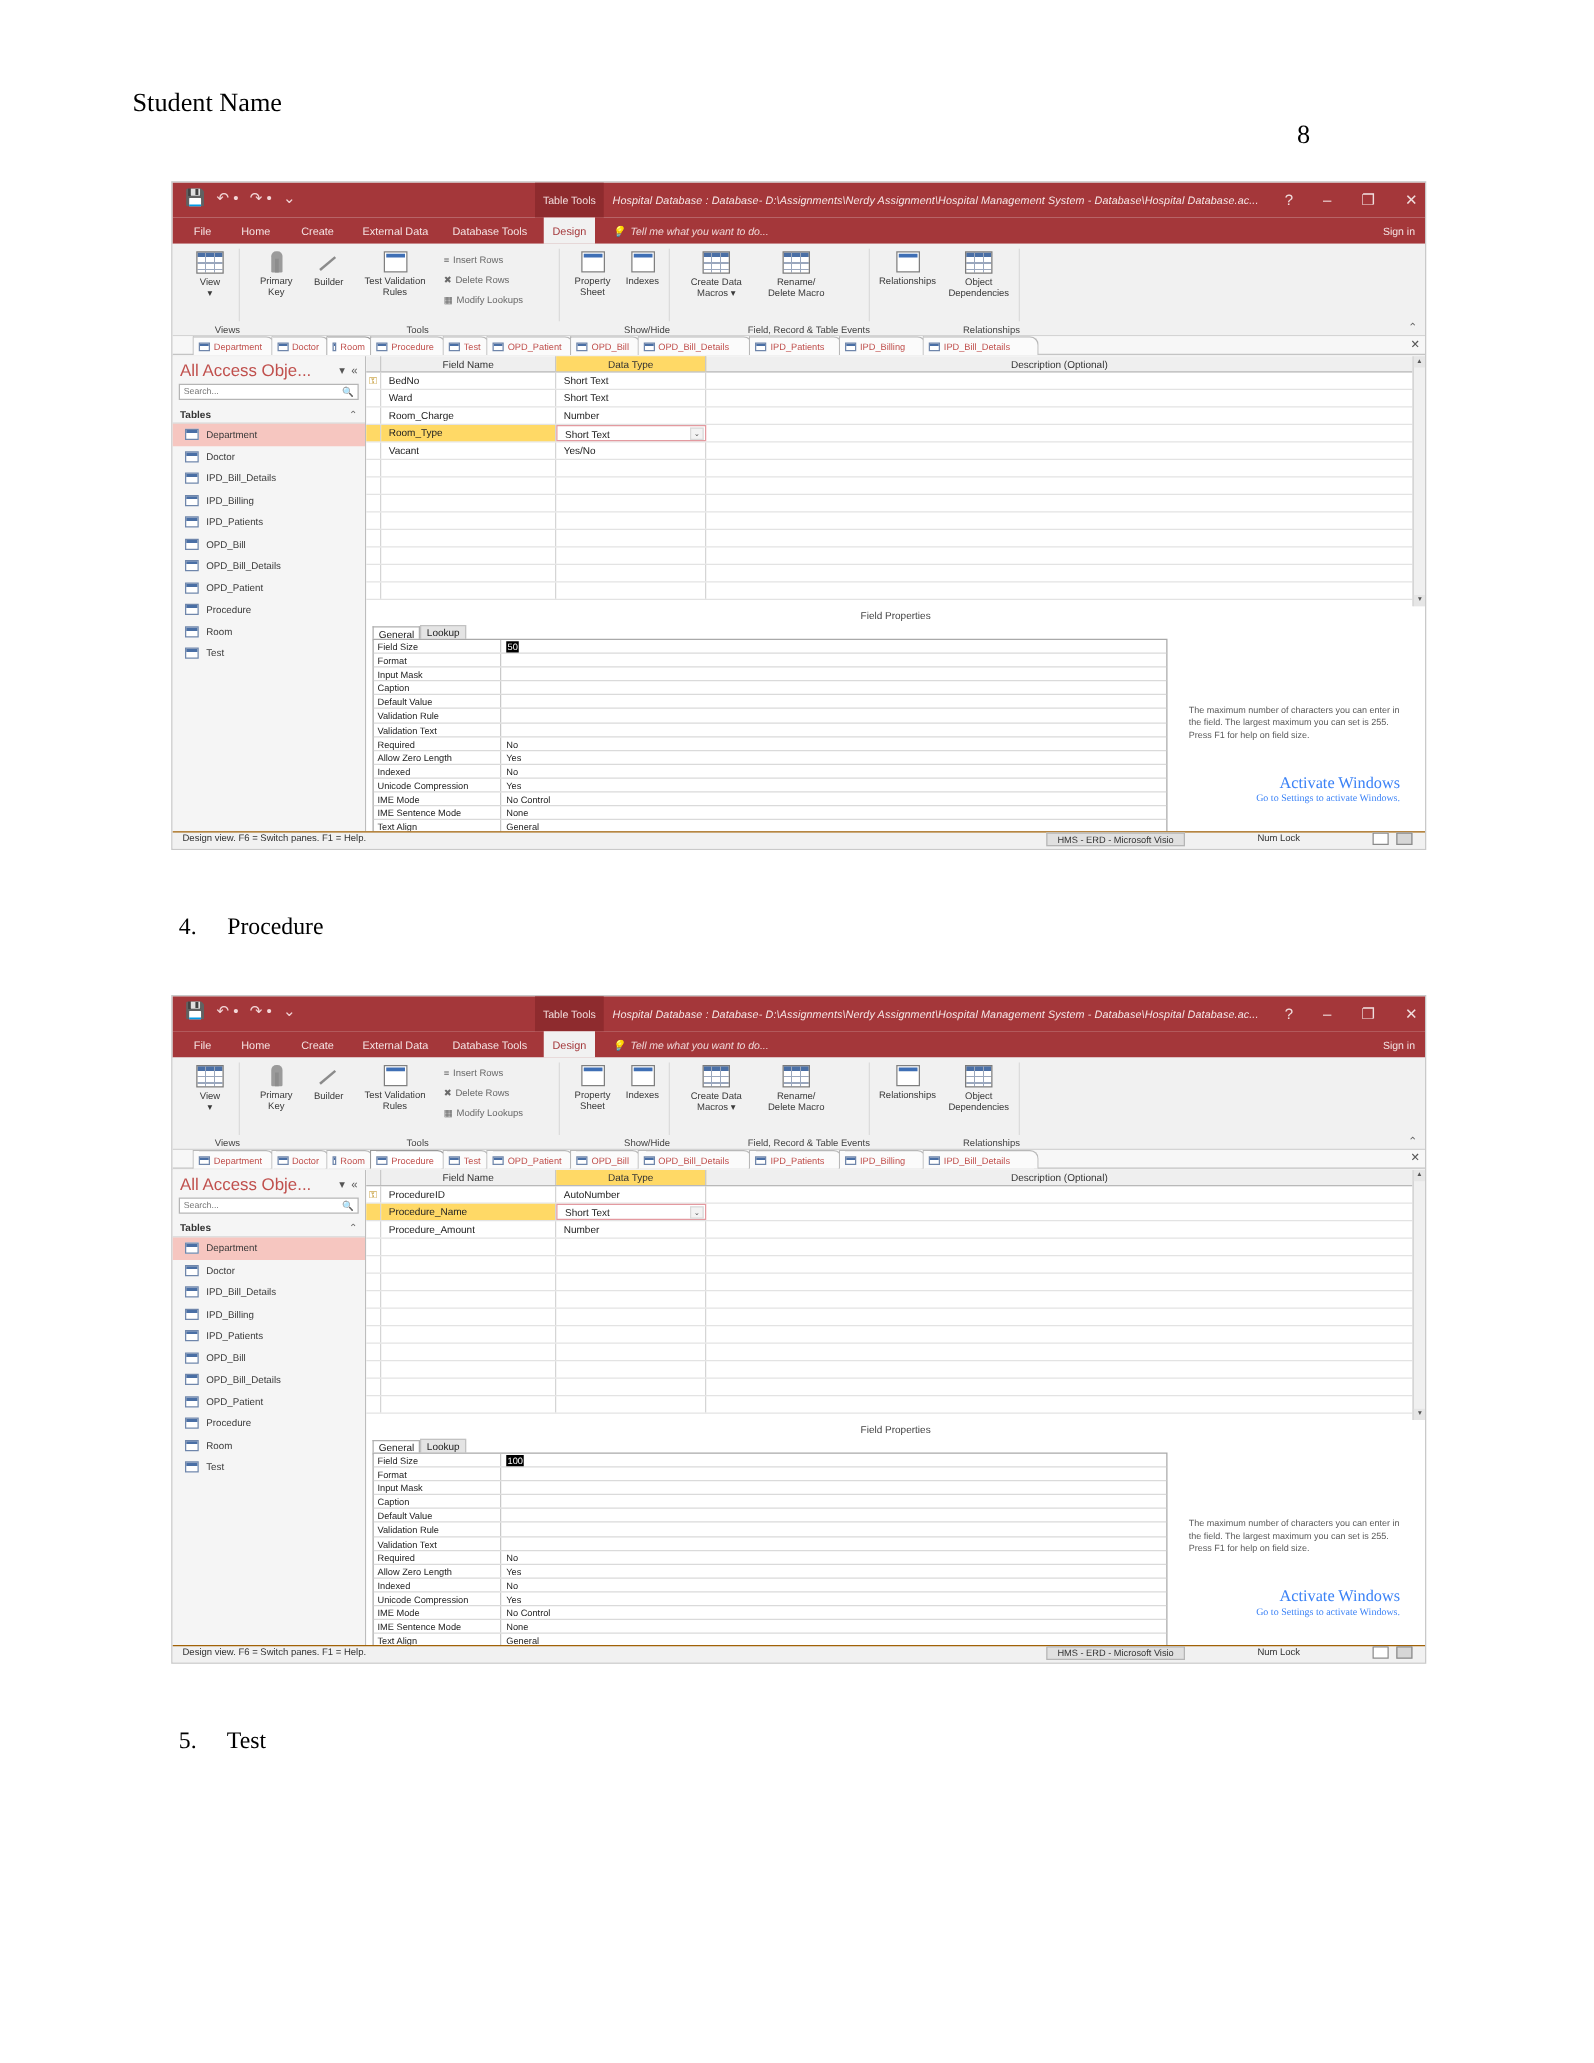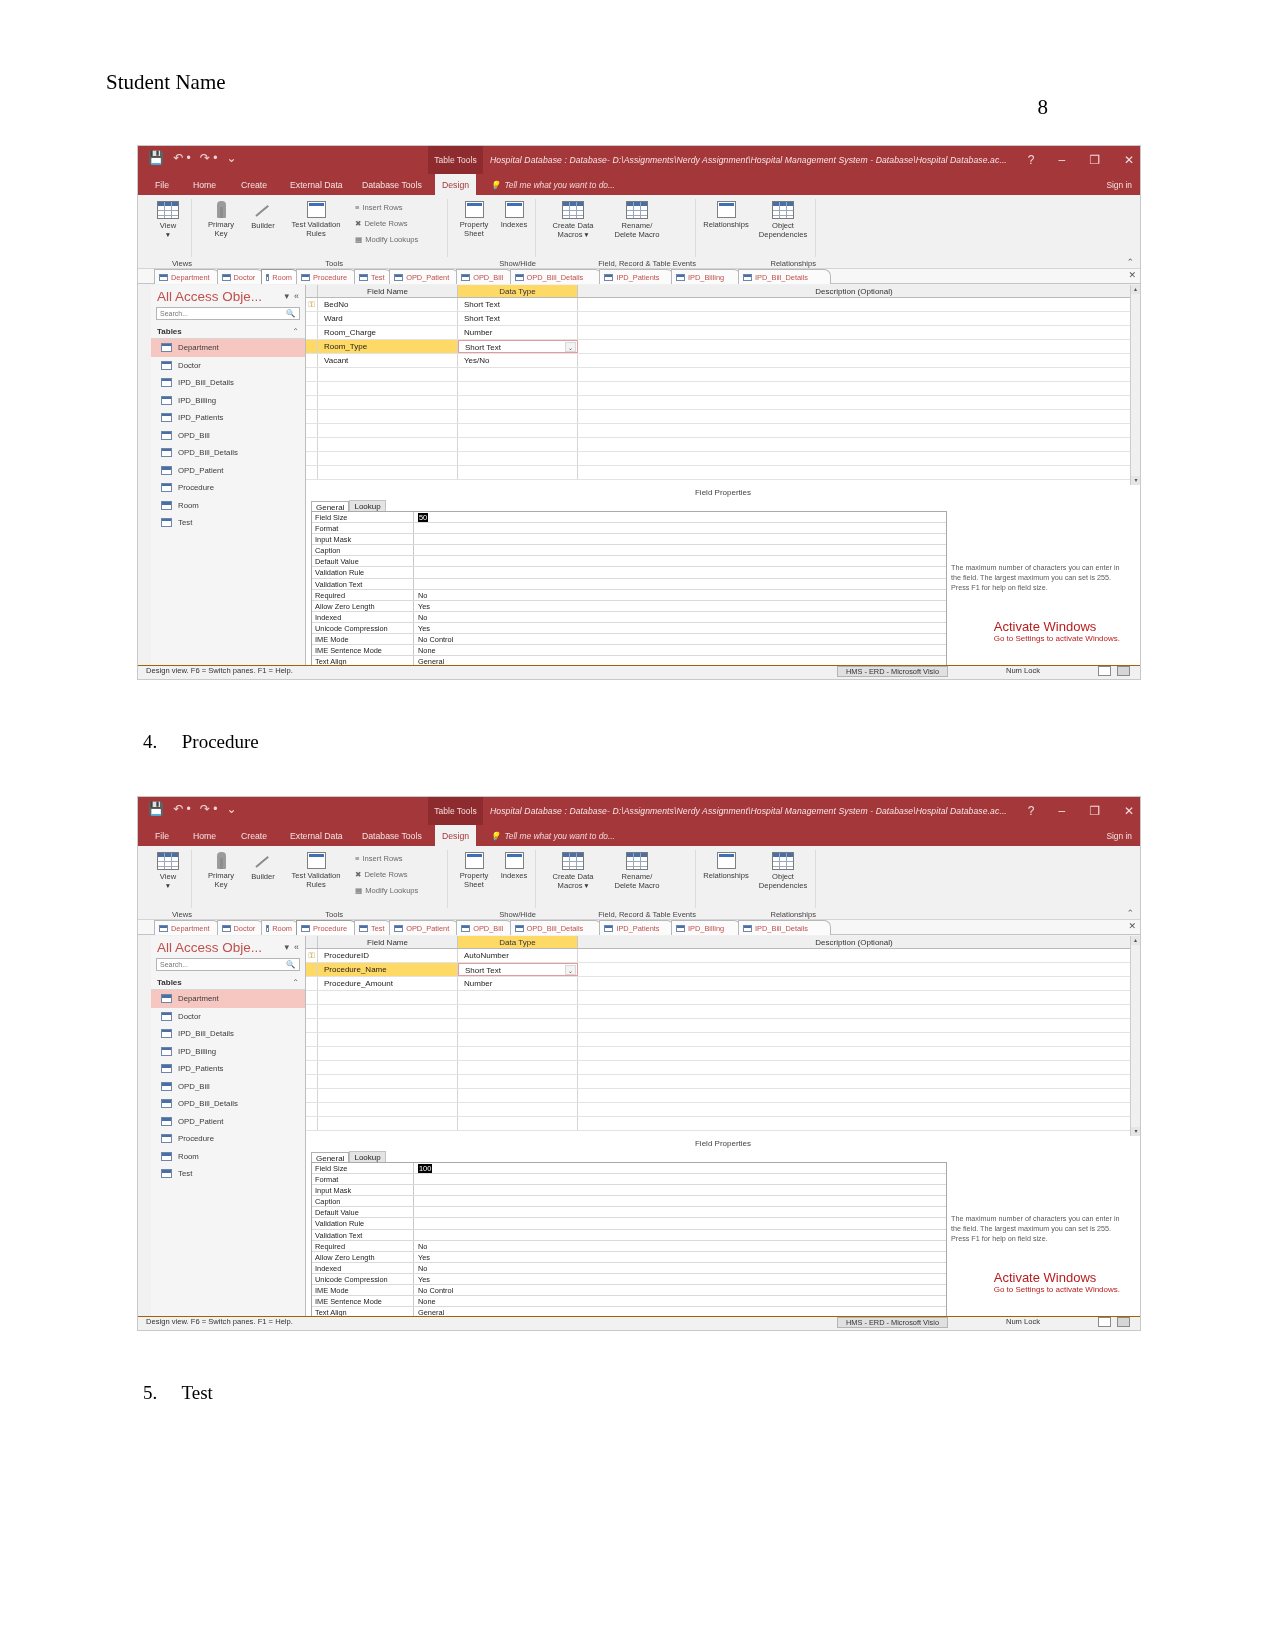--- a/index.html
+++ b/index.html
@@ -91,21 +91,21 @@
     position:absolute; top:0; height:15px; display:flex; align-items:center; gap:3px;
     padding:0 6px 0 4px; font-size:7.4px; color:#c0504d;
     border:1px solid #b8b8b8; border-bottom:none; border-radius:0 7px 0 0; background:#fbfbfb;
   }
   .otab.active { background:#ffffff; border-color:#9a9a9a; }
   .otab .tico { width:9px; height:7px; background:#fff; border:1px solid #6f86ab;
                 background-image:linear-gradient(to bottom,#4a6fa5 0 2px,transparent 2px); }
   .closeX { position:absolute; right:4px; top:1px; font-size:9px; color:#555; }
 
   
-  .acc-body { position:absolute; top:139px; left:0; right:0; bottom:14px;margin-left:13px; }
+  .acc-body { position:absolute; top:139px; left:0; right:0; bottom:14px; }
   .navpane {
     position:absolute; left:0; top:0; width:155px; bottom:0;
     background:#f5f5f5; border-right:1px solid #bdbdbd;
   }
   .np-title { height:22px; display:flex; align-items:center; padding:0 6px;
               color:#c0504d; font-size:13.5px; }
   .np-title .chev { margin-left:auto; display:flex; gap:5px; align-items:center; font-size:9px; color:#555; }
   .np-search { margin:0 5px; height:13px; border:1px solid #b5b5b5; background:#fff;
                display:flex; align-items:center; padding:0 3px; font-size:7px; color:#777; }
   .np-search .mag { margin-left:auto; color:#3a6ea5; font-size:7.5px; }
@@ -160,21 +160,21 @@
              border:1px solid #a9a9a9; }
   .fprow { display:flex; height:11.1px; border-bottom:1px solid #dadada; }
   .fprow .k { width:102px; font-size:7.4px; color:#222; padding-left:3px; line-height:11px;
               border-right:1px solid #c9c9c9; }
   .fprow .v { flex:1; font-size:7.4px; color:#222; padding-left:4px; line-height:11px; }
   .fprow .v .selv { background:#000; color:#fff; padding:0 1px; }
 
   .fp-help { position:absolute; right:14px; top:278px; width:175px;
              font-size:7.2px; color:#5a5a5a; line-height:10px; }
 
-  .watermark { position:absolute; right:20px; bottom:22px; text-align:left; color:#b91c1c; }
+  .watermark { position:absolute; right:20px; bottom:22px; text-align:right; color:#3b82f6;font-family:Liberation Serif, serif; }
   .watermark .w1 { font-size:13px; }
   .watermark .w2 { font-size:8px; }
 
   .statusbar {
     position:absolute; left:0; right:0; bottom:0; height:14px; background:#f1f1f1;
     border-top:1px solid #a16207; display:flex; align-items:flex-start;
     font-size:7.6px; color:#333;
   }
   .statusbar .left { padding-left:8px; }
   .statusbar .tbbtn { margin-left:auto; margin-right:0; background:#e0e0e0; border:1px solid #b5b5b5;

